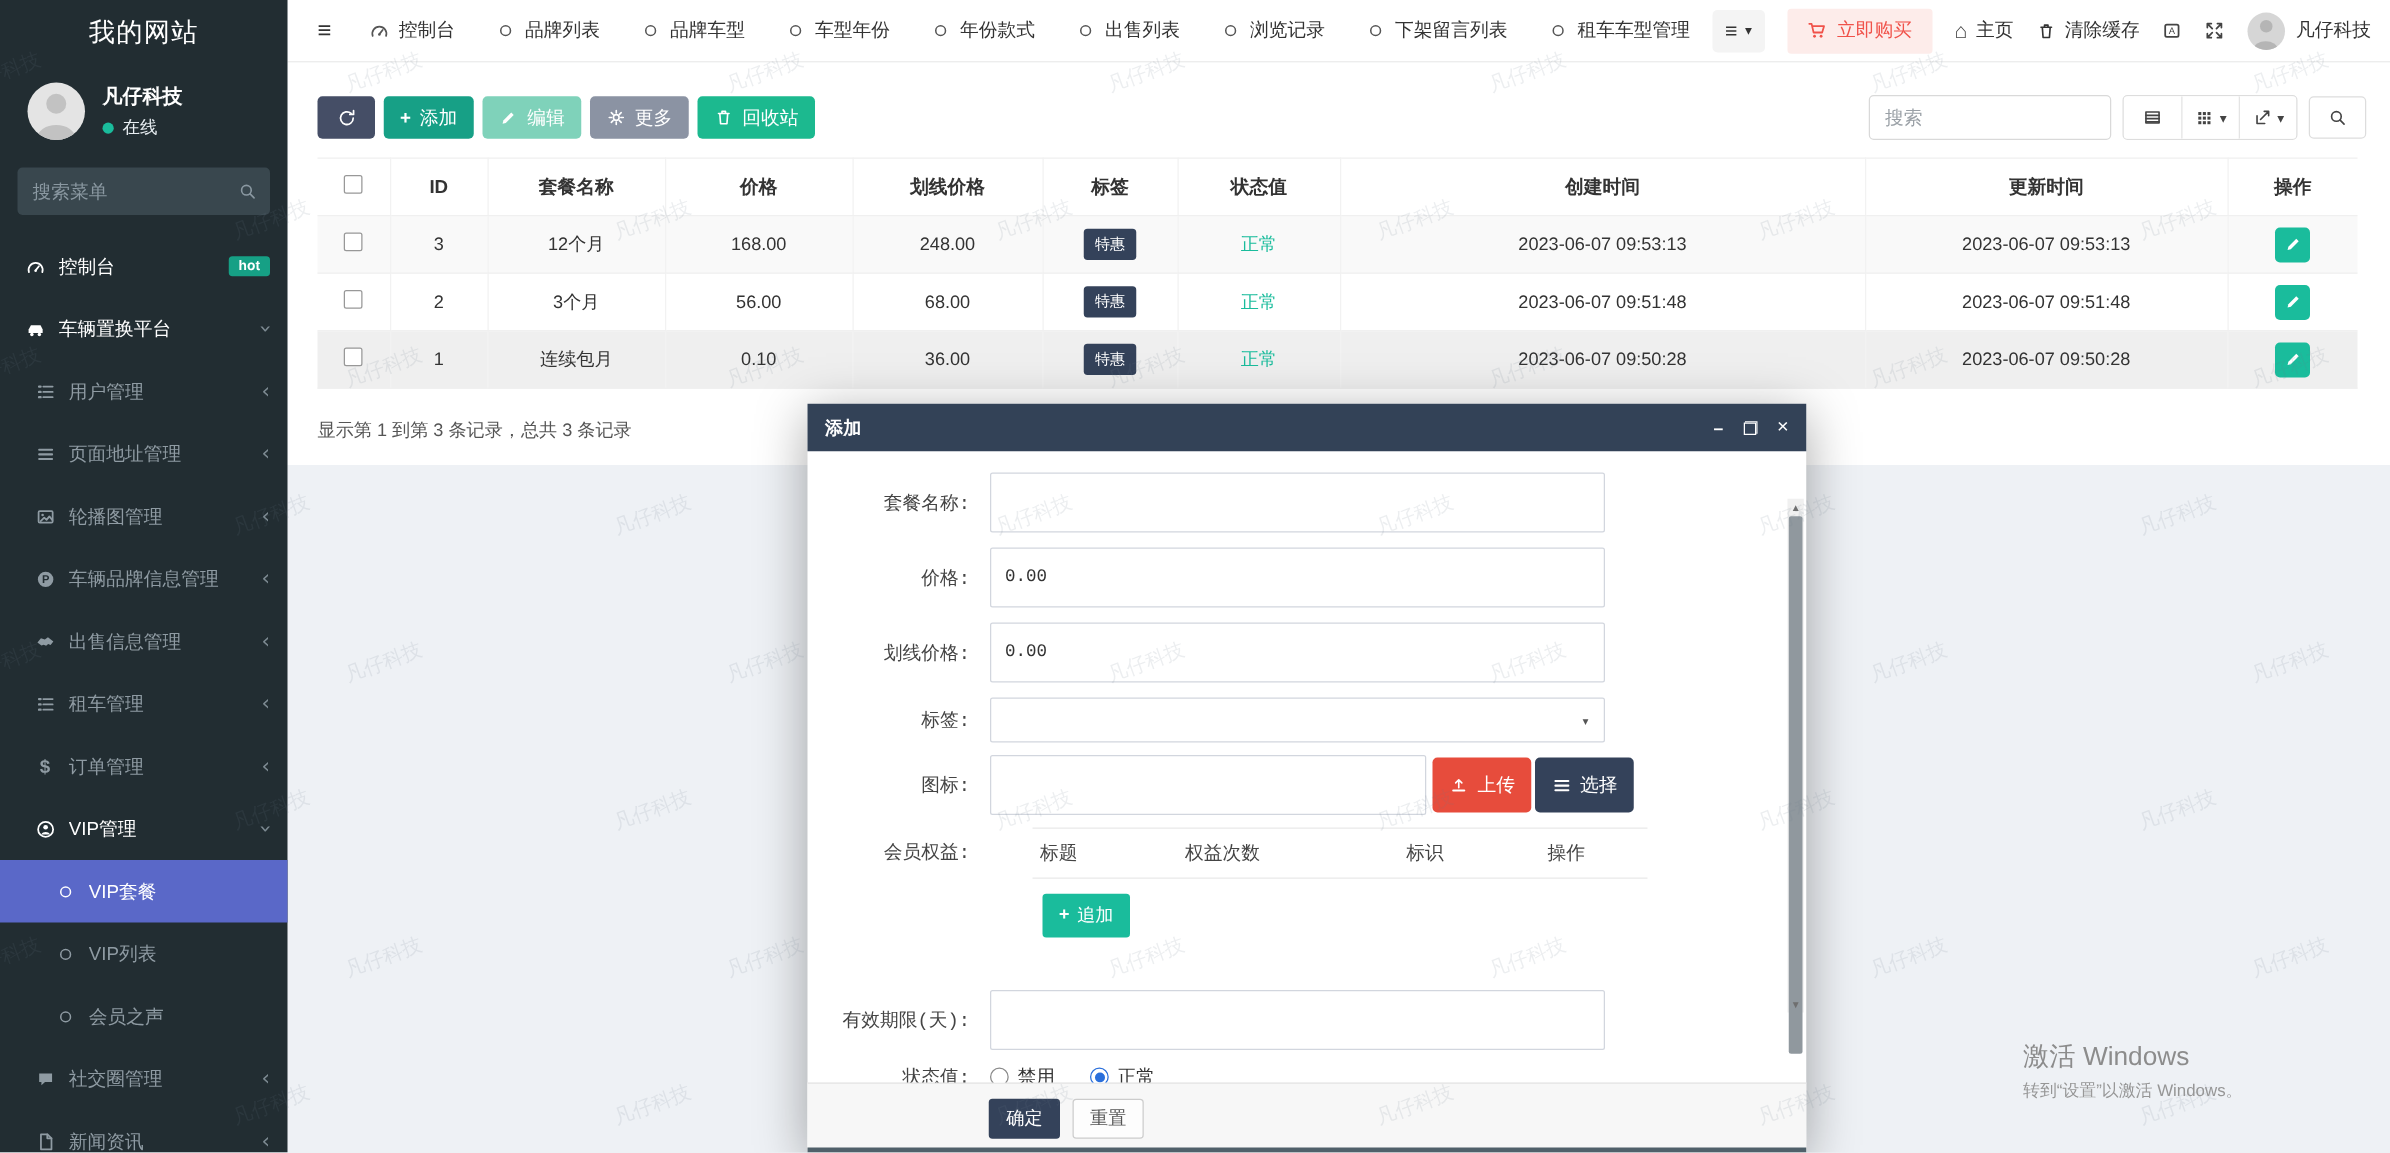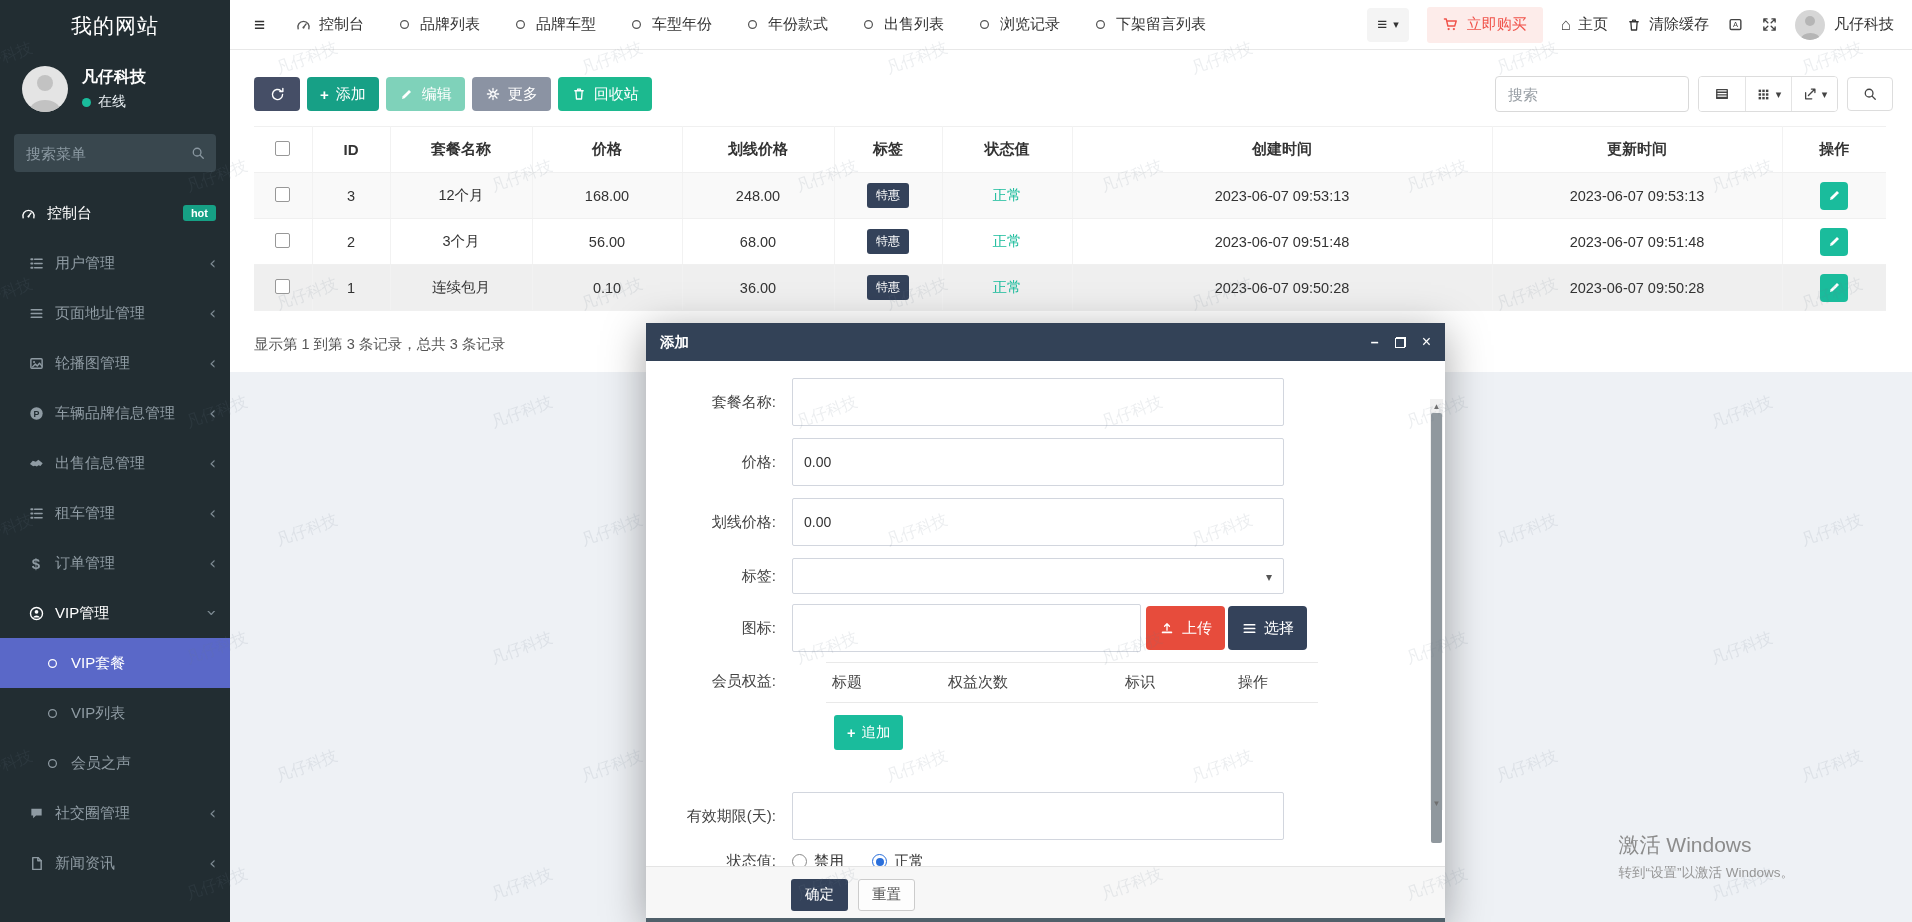--- a/index.html
+++ b/index.html
@@ -87,21 +87,21 @@
   .modal { position:absolute; left:416px; top:323px; width:799px; height:599px; background:#fff; z-index:30; box-shadow:0 8px 40px rgba(0,0,0,.35); }
   .modal::after { content:""; position:absolute; left:0; right:0; bottom:0; height:4px; background:#50606a; }
   .modal-header { height:38px; background:#334257; color:#fff; display:flex; align-items:center; padding:0 14px; }
   .modal-title { font-size:14.5px; font-weight:bold; }
   .win-controls { margin-left:auto; display:flex; align-items:center; gap:16px; }
   .win-controls span { cursor:pointer; color:#fff; font-size:14px; display:inline-flex; align-items:center; }
   .maxi { width:11px; height:11px; position:relative; }
   .maxi::before { content:""; position:absolute; right:0; top:0; width:8px; height:8px; border:1.5px solid #fff; }
   .maxi::after { content:""; position:absolute; left:0; bottom:0; width:8px; height:8px; border:1.5px solid #fff; background:#334257; }
   .modal-body { position:relative; height:505px; padding:17px 40px 0 0; overflow:hidden; }
-  .form-row { display:flex; align-items:center; margin-bottom:12px; }
+  .form-row { display:flex; align-items:center; margin-bottom:12px;font-family:Liberation Mono, monospace; }
   .form-row .flabel { width:130px; text-align:right; margin-right:16px; color:#444; font-size:15px; flex:0 0 auto; }
   .form-row.top { align-items:flex-start; }
   .finput { width:492px; height:48px; border:1px solid #d2d6de; border-radius:2px; padding:0 11px; font-size:14px; color:#333; outline:none; font-family:inherit; background:#fff; }
   .fselect { width:492px; height:36px; border:1px solid #d2d6de; border-radius:2px; position:relative; background:#fff; cursor:pointer; }
   .fselect .caret { position:absolute; right:11px; top:11px; font-size:12px; color:#555; }
   .upload-row { display:flex; align-items:center; gap:3px; height:44px; }
   .upload-row .finput { width:349px; }
   .btn-upload { height:44px; background:#e74c3c; color:#fff; border:none; border-radius:4px; padding:0 13px; display:inline-flex; align-items:center; gap:7px; font-size:15px; cursor:pointer; margin-left:2px; font-family:inherit; }
   .btn-choose { height:44px; background:#34425a; color:#fff; border:none; border-radius:4px; padding:0 13px; display:inline-flex; align-items:center; gap:7px; font-size:15px; cursor:pointer; font-family:inherit; }
   .benefits { width:492px; }
@@ -163,20 +163,31 @@
           <span class="ic">
             <svg width="15" height="15" viewBox="0 0 16 16" fill="none" stroke="currentColor" stroke-width="1.5" stroke-linecap="round" stroke-linejoin="round">
               <path d="M2.3 12.5a6 6 0 1 1 11.4 0"></path>
               <path d="M8 11l2.8-3.6"></path>
               <circle cx="8" cy="11.3" r="1.1" fill="currentColor" stroke="none"></circle>
             </svg>
           </span>
           <span class="lbl">控制台</span>
           <span class="badge-hot">hot</span>
         </div>
+        <div class="side-item lvl1 bright">
+          <span class="ic">
+            <svg width="15" height="15" viewBox="0 0 16 16" fill="none" stroke="currentColor" stroke-width="1.5" stroke-linecap="round" stroke-linejoin="round">
+              <path d="M2 11h12v-3l-1.8-3.6H4L2 8z" fill="currentColor" stroke="none"></path>
+              <circle cx="4.8" cy="12.3" r="1.5" fill="currentColor" stroke="none"></circle>
+              <circle cx="11.2" cy="12.3" r="1.5" fill="currentColor" stroke="none"></circle>
+            </svg>
+          </span>
+          <span class="lbl">车辆置换平台</span>
+          <span class="chev"><span class="rot90">›</span></span>
+        </div>
         <div class="side-item lvl2">
           <span class="ic">
             <svg width="15" height="15" viewBox="0 0 16 16" fill="none" stroke="currentColor" stroke-width="1.5" stroke-linecap="round" stroke-linejoin="round">
               <path d="M6 3.5h8M6 8h8M6 12.5h8"></path>
               <path d="M2.4 3.5h1.3M2.4 8h1.3M2.4 12.5h1.3" stroke-width="2"></path>
             </svg>
           </span>
           <span class="lbl">用户管理</span>
           <span class="chev">‹</span>
         </div>
@@ -356,20 +367,28 @@
             </span>
             <span>浏览记录</span>
           </span>
           <span class="nav-item">
             <span class="ic">
               <svg width="13" height="13" viewBox="0 0 16 16" fill="none" stroke="currentColor" stroke-width="1.5" stroke-linecap="round" stroke-linejoin="round">
                 <circle cx="8" cy="8" r="4.8"></circle>
               </svg>
             </span>
             <span>下架留言列表</span>
+          </span>
+          <span class="nav-item">
+            <span class="ic">
+              <svg width="13" height="13" viewBox="0 0 16 16" fill="none" stroke="currentColor" stroke-width="1.5" stroke-linecap="round" stroke-linejoin="round">
+                <circle cx="8" cy="8" r="4.8"></circle>
+              </svg>
+            </span>
+            <span>租车车型管理</span>
           </span>
         </nav>
       <div class="nav-right">
         <span class="more-toggle">
           <span style="font-size:17px;">≡</span>
             <span class="caret" style="font-size:11px;">▾</span>
         </span>
         <span class="buy-btn">
           <span class="ic">
               <svg width="15" height="15" viewBox="0 0 16 16" fill="none" stroke="currentColor" stroke-width="1.5" stroke-linecap="round" stroke-linejoin="round">

